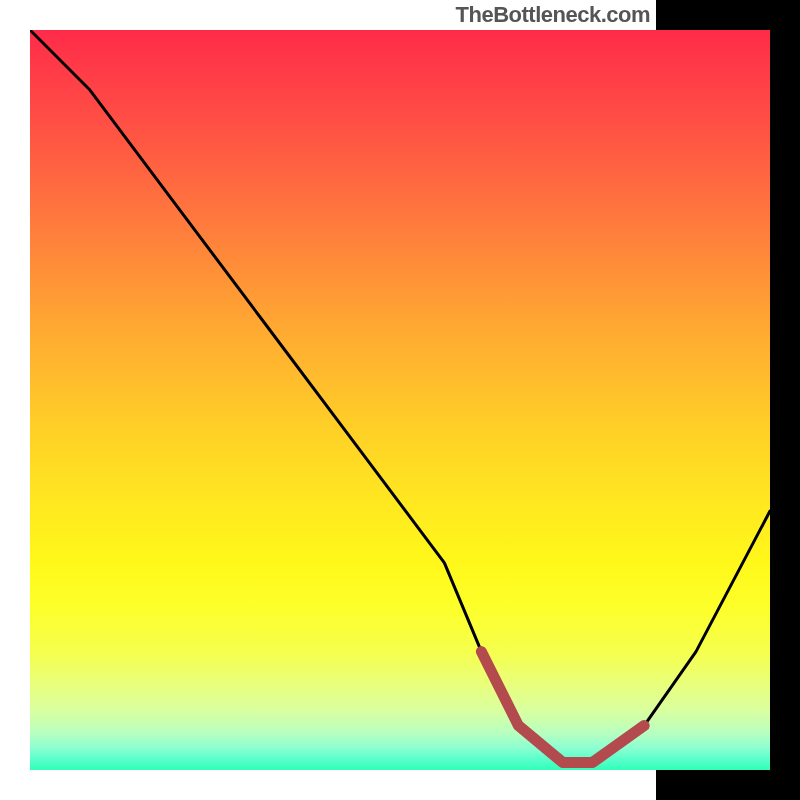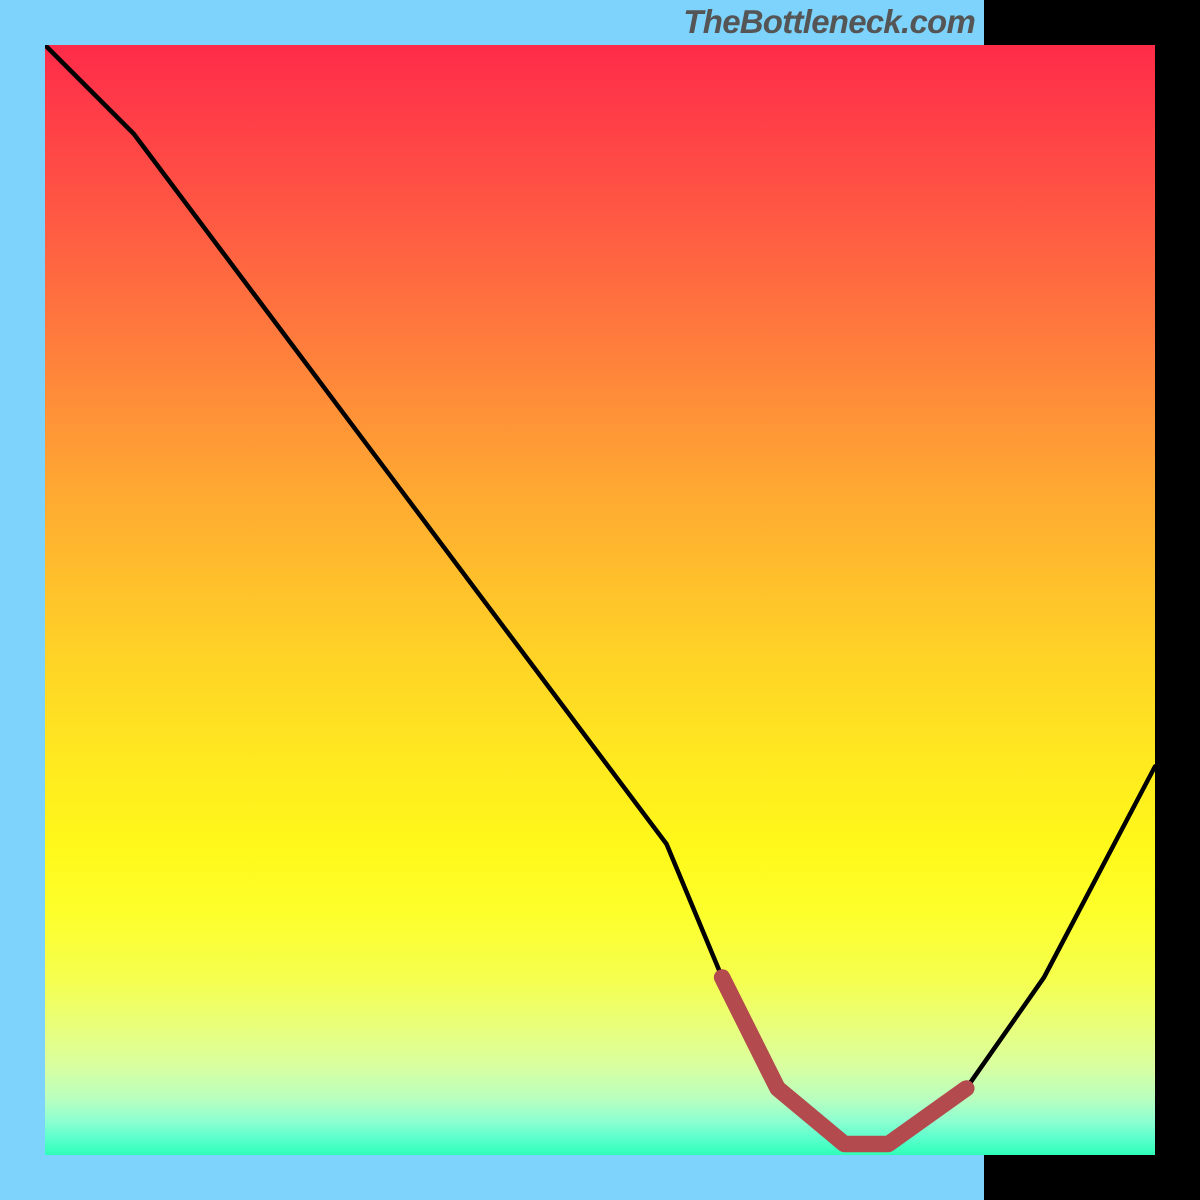--- a/index.html
+++ b/index.html
@@ -9,22 +9,21 @@
     height: 800px;
     background: #000;
     overflow: hidden;
   }
   .frame {
     position: absolute;
     top: 0;
     left: 0;
     width: 656px;
     height: 800px;
-    background: #7dd3fc;
-    font-style: italic;
+    background: #ffffff;
   }
   .attribution {
     position: absolute;
     top: 2px;
     right: 6px;
     color: #555;
     font-family: Arial, Helvetica, sans-serif;
     font-size: 22px;
     letter-spacing: -0.5px;
     font-weight: 600;

